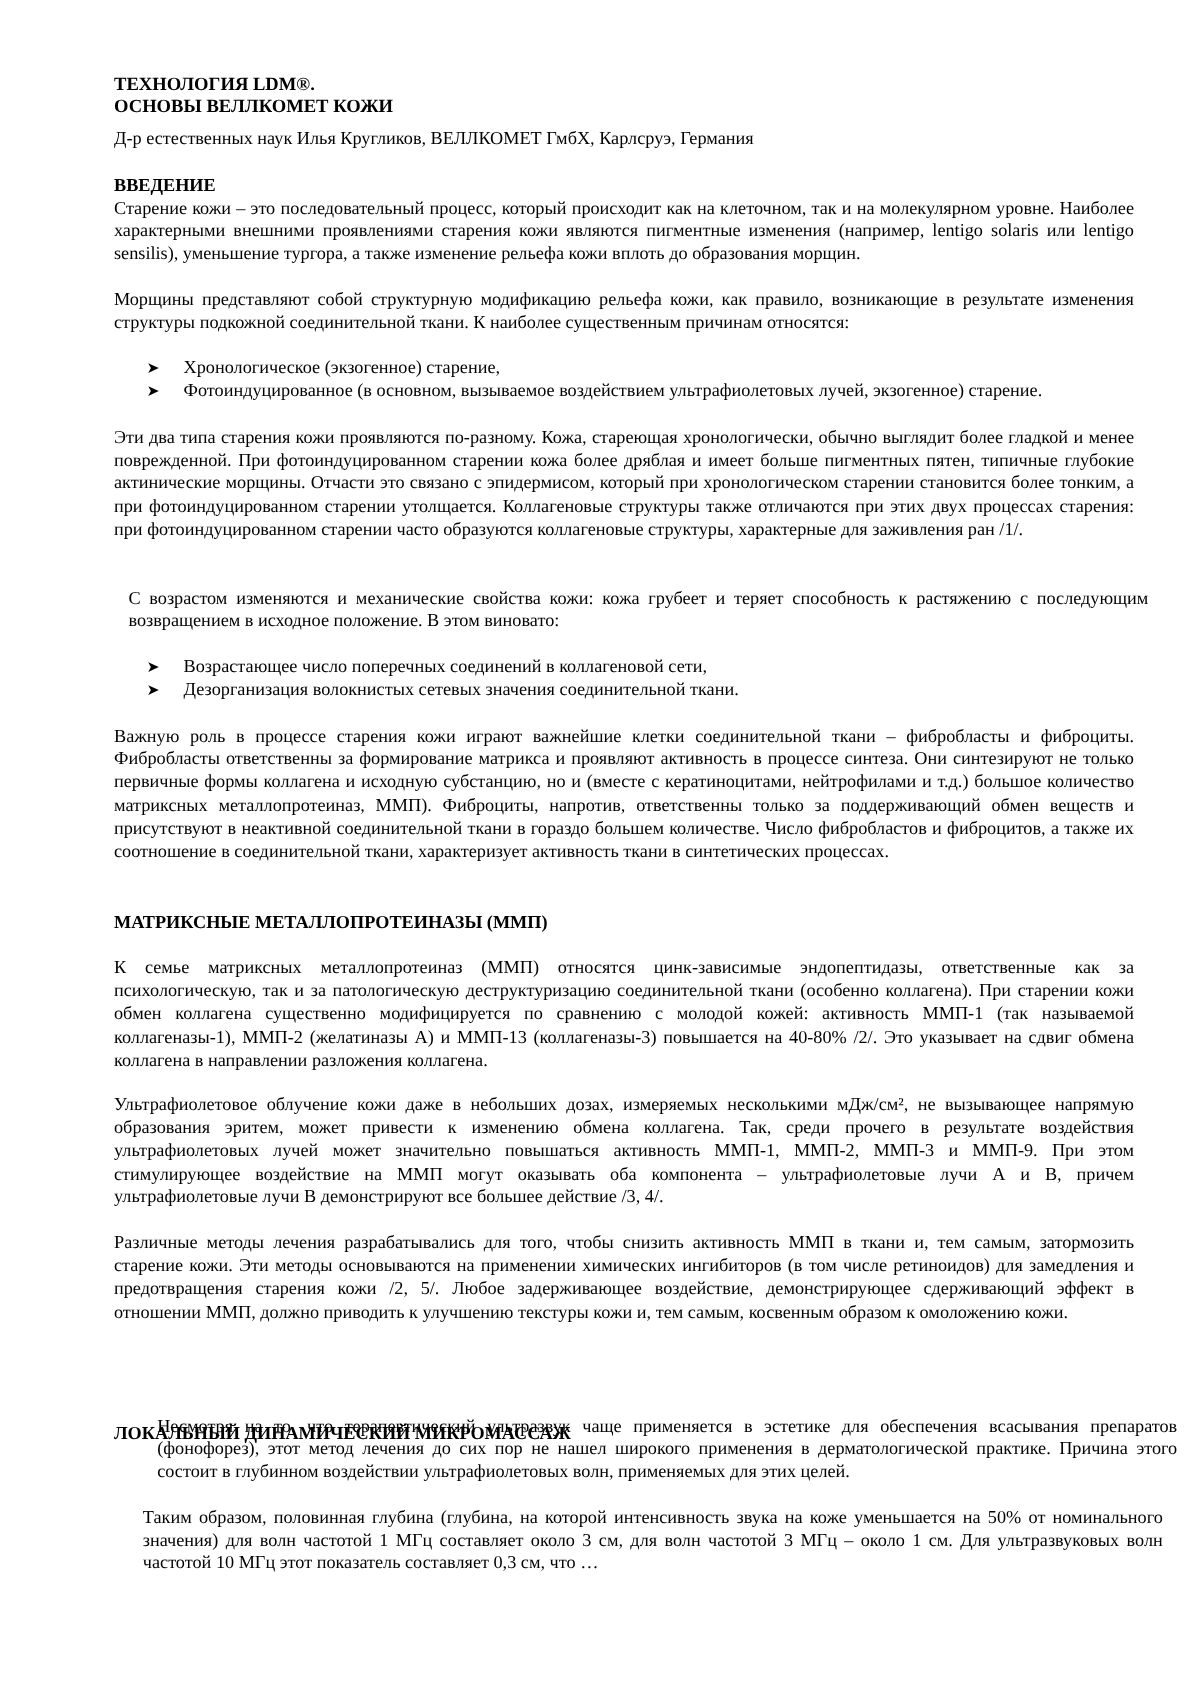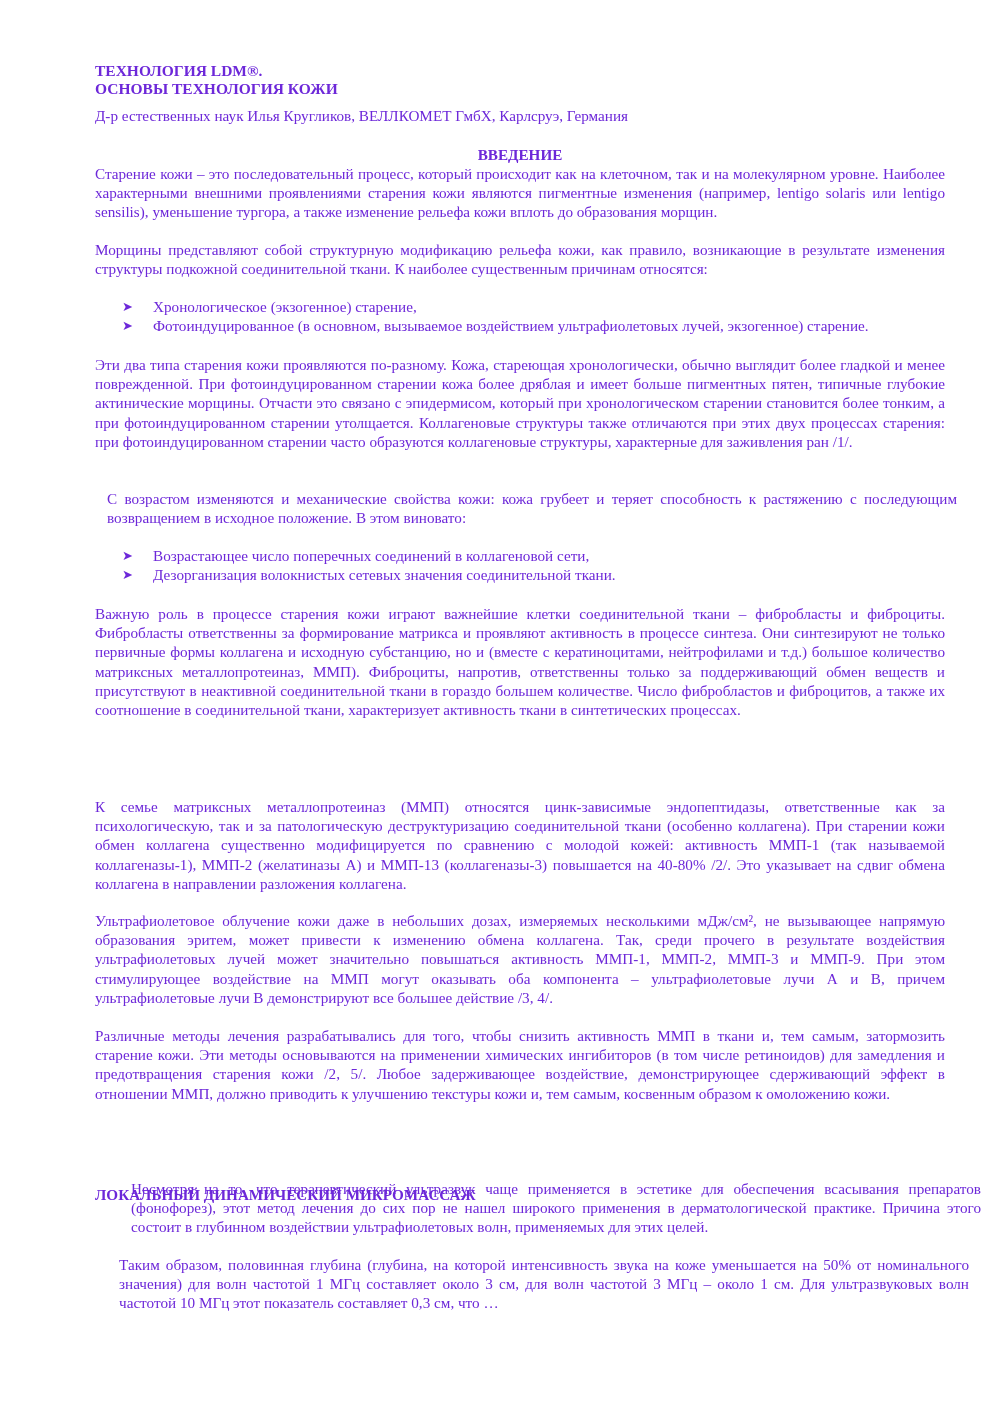--- a/index.html
+++ b/index.html
@@ -1,44 +1,44 @@
 <!DOCTYPE html>
 <html><head>
   <meta charset="utf-8">
   <style>
     html, body { margin: 0; padding: 0; background: #ffffff; }
     body { width: 992px; height: 1403px; position: relative; overflow: hidden; }
     .page {
       position: absolute; left: 0; top: 0; width: 992px; height: 1032px; background: #ffffff;
-      font-family: "Liberation Serif", "DejaVu Serif", serif; color: #6d28d9;
+      font-family: "Liberation Serif", "DejaVu Serif", serif; color: #000000;
     }
     .blk { position: absolute; left: 95px; width: 850px; font-size: 15.2px; line-height: 19.2px; }
     .title { font-weight: bold; font-size: 15.5px; line-height: 18px; }
     .title div { display: block; }
     .h { font-weight: bold; font-size: 15.2px; line-height: 19px; }
     .p { text-align: justify; text-align-last: left; }
     ul.bullets { list-style: none; margin: 0; padding: 0; }
     ul.bullets li { position: relative; padding-left: 58px; line-height: 19.2px; }
     ul.bullets li .mark {
       position: absolute; left: 27px; top: 0; font-size: 13px; line-height: 19px;
     }
   </style>
 </head>
 <body>
 
 <div class="page">
 
   <div class="blk title" style="top:62px;">
     <div>ТЕХНОЛОГИЯ LDM®.</div>
-    <div>ОСНОВЫ ТЕХНОЛОГИЯ КОЖИ</div>
+    <div>ОСНОВЫ ВЕЛЛКОМЕТ КОЖИ</div>
   </div>
 
   <div class="blk" style="top:106px;">Д-р естественных наук Илья Кругликов, ВЕЛЛКОМЕТ ГмбХ, Карлсруэ, Германия</div>
 
-  <div class="blk h" style="top:145px;text-align:center;">ВВЕДЕНИЕ</div>
+  <div class="blk h" style="top:145px;">ВВЕДЕНИЕ</div>
   <div class="blk p" style="top:164px;">Старение кожи – это последовательный процесс, который происходит как на клеточном, так и на молекулярном уровне. Наиболее характерными внешними проявлениями старения кожи являются пигментные изменения (например, lentigo solaris или lentigo sensilis), уменьшение тургора, а также изменение рельефа кожи вплоть до образования морщин.</div>
   <div class="blk p" style="top:240px;">Морщины представляют собой структурную модификацию рельефа кожи, как правило, возникающие в результате изменения структуры подкожной соединительной ткани. К наиболее существенным причинам относятся:</div>
 
   <ul class="blk bullets" style="top:297px;">
     <li>
       <span class="mark">➤</span>
       <span>Хронологическое (экзогенное) старение,</span>
     </li>
     <li>
       <span class="mark">➤</span>
@@ -55,20 +55,21 @@
       <span>Возрастающее число поперечных соединений в коллагеновой сети,</span>
     </li>
     <li>
       <span class="mark">➤</span>
       <span>Дезорганизация волокнистых сетевых значения соединительной ткани.</span>
     </li>
   </ul>
 
   <div class="blk p" style="top:604px;">Важную роль в процессе старения кожи играют важнейшие клетки соединительной ткани – фибробласты и фиброциты. Фибробласты ответственны за формирование матрикса и проявляют активность в процессе синтеза. Они синтезируют не только первичные формы коллагена и исходную субстанцию, но и (вместе с кератиноцитами, нейтрофилами и т.д.) большое количество матриксных металлопротеиназ, ММП). Фиброциты, напротив, ответственны только за поддерживающий обмен веществ и присутствуют в неактивной соединительной ткани в гораздо большем количестве. Число фибробластов и фиброцитов, а также их соотношение в соединительной ткани, характеризует активность ткани в синтетических процессах.</div>
 
+  <div class="blk h" style="top:759px;">МАТРИКСНЫЕ МЕТАЛЛОПРОТЕИНАЗЫ (ММП)</div>
   <div class="blk p" style="top:797px;">К семье матриксных металлопротеиназ (ММП) относятся цинк-зависимые эндопептидазы, ответственные как за психологическую, так и за патологическую деструктуризацию соединительной ткани (особенно коллагена). При старении кожи обмен коллагена существенно модифицируется по сравнению с молодой кожей: активность ММП-1 (так называемой коллагеназы-1), ММП-2 (желатиназы А) и ММП-13 (коллагеназы-3) повышается на 40-80% /2/. Это указывает на сдвиг обмена коллагена в направлении разложения коллагена.</div>
   <div class="blk p" style="top:911px;">Ультрафиолетовое облучение кожи даже в небольших дозах, измеряемых несколькими мДж/см², не вызывающее напрямую образования эритем, может привести к изменению обмена коллагена. Так, среди прочего в результате воздействия ультрафиолетовых лучей может значительно повышаться активность ММП-1, ММП-2, ММП-3 и ММП-9. При этом стимулирующее воздействие на ММП могут оказывать оба компонента – ультрафиолетовые лучи А и В, причем ультрафиолетовые лучи В демонстрируют все большее действие /3, 4/.</div>
   <div class="blk p" style="top:1026px;">Различные методы лечения разрабатывались для того, чтобы снизить активность ММП в ткани и, тем самым, затормозить старение кожи. Эти методы основываются на применении химических ингибиторов (в том числе ретиноидов) для замедления и предотвращения старения кожи /2, 5/. Любое задерживающее воздействие, демонстрирующее сдерживающий эффект в отношении ММП, должно приводить к улучшению текстуры кожи и, тем самым, косвенным образом к омоложению кожи.</div>
 
   <div class="blk h" style="top:1185px;">ЛОКАЛЬНЫЙ ДИНАМИЧЕСКИЙ МИКРОМАССАЖ</div>
   <div class="blk p" style="top:1179px;margin-left:36px;">Несмотря на то, что терапевтический ультразвук чаще применяется в эстетике для обеспечения всасывания препаратов (фонофорез), этот метод лечения до сих пор не нашел широкого применения в дерматологической практике. Причина этого состоит в глубинном воздействии ультрафиолетовых волн, применяемых для этих целей.</div>
   <div class="blk p" style="top:1255px;margin-left:24px;">Таким образом, половинная глубина (глубина, на которой интенсивность звука на коже уменьшается на 50% от номинального значения) для волн частотой 1 МГц составляет около 3 см, для волн частотой 3 МГц – около 1 см. Для ультразвуковых волн частотой 10 МГц этот показатель составляет 0,3 см, что …</div>
 
 </div>
 

